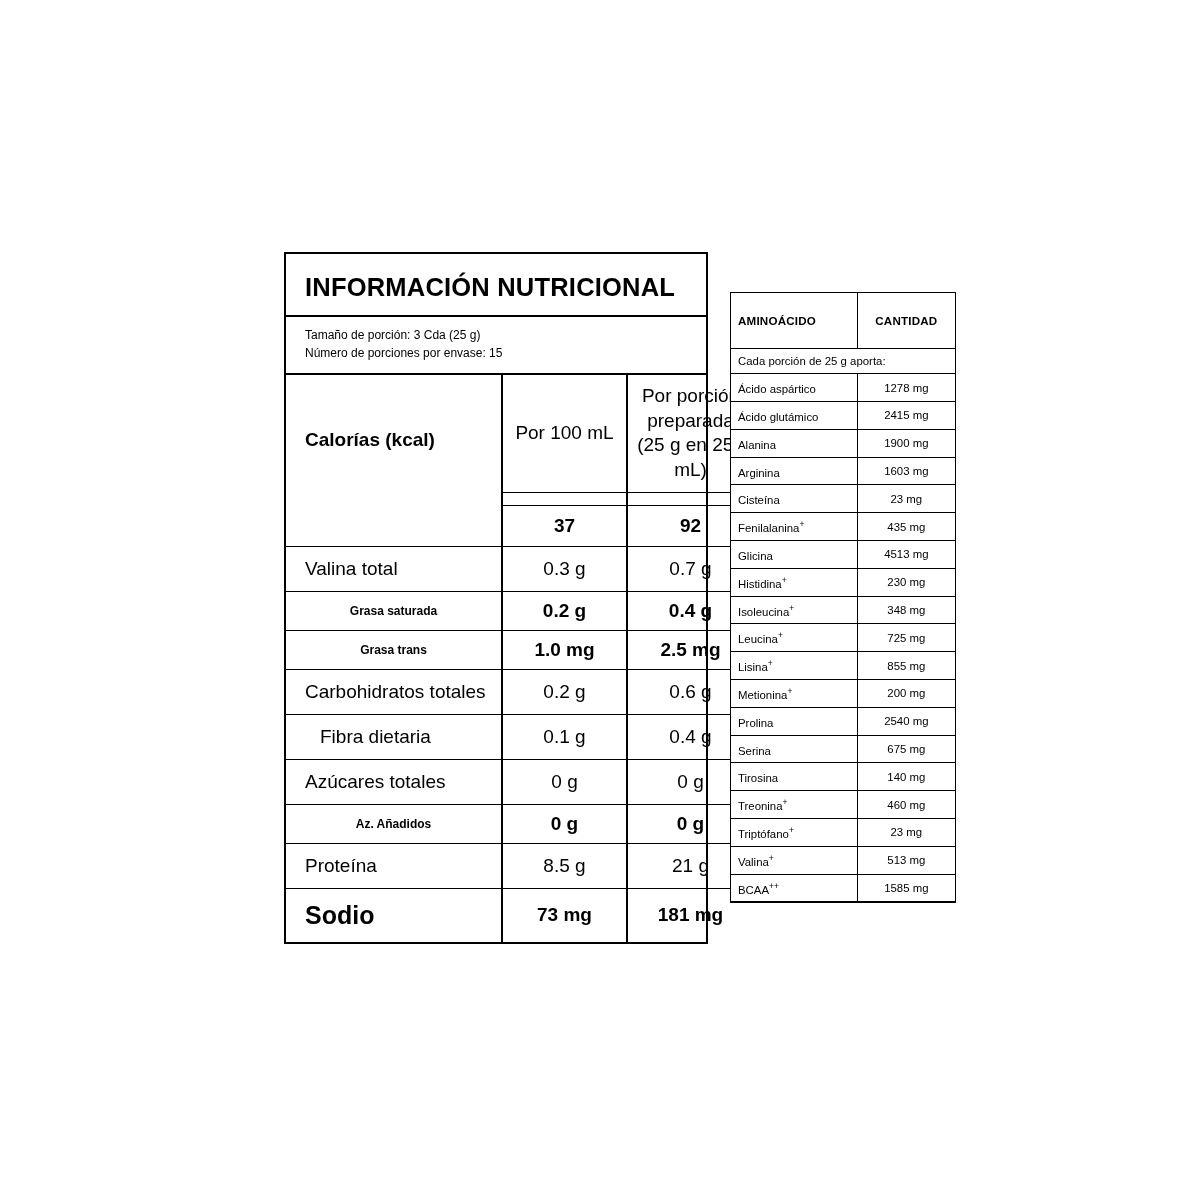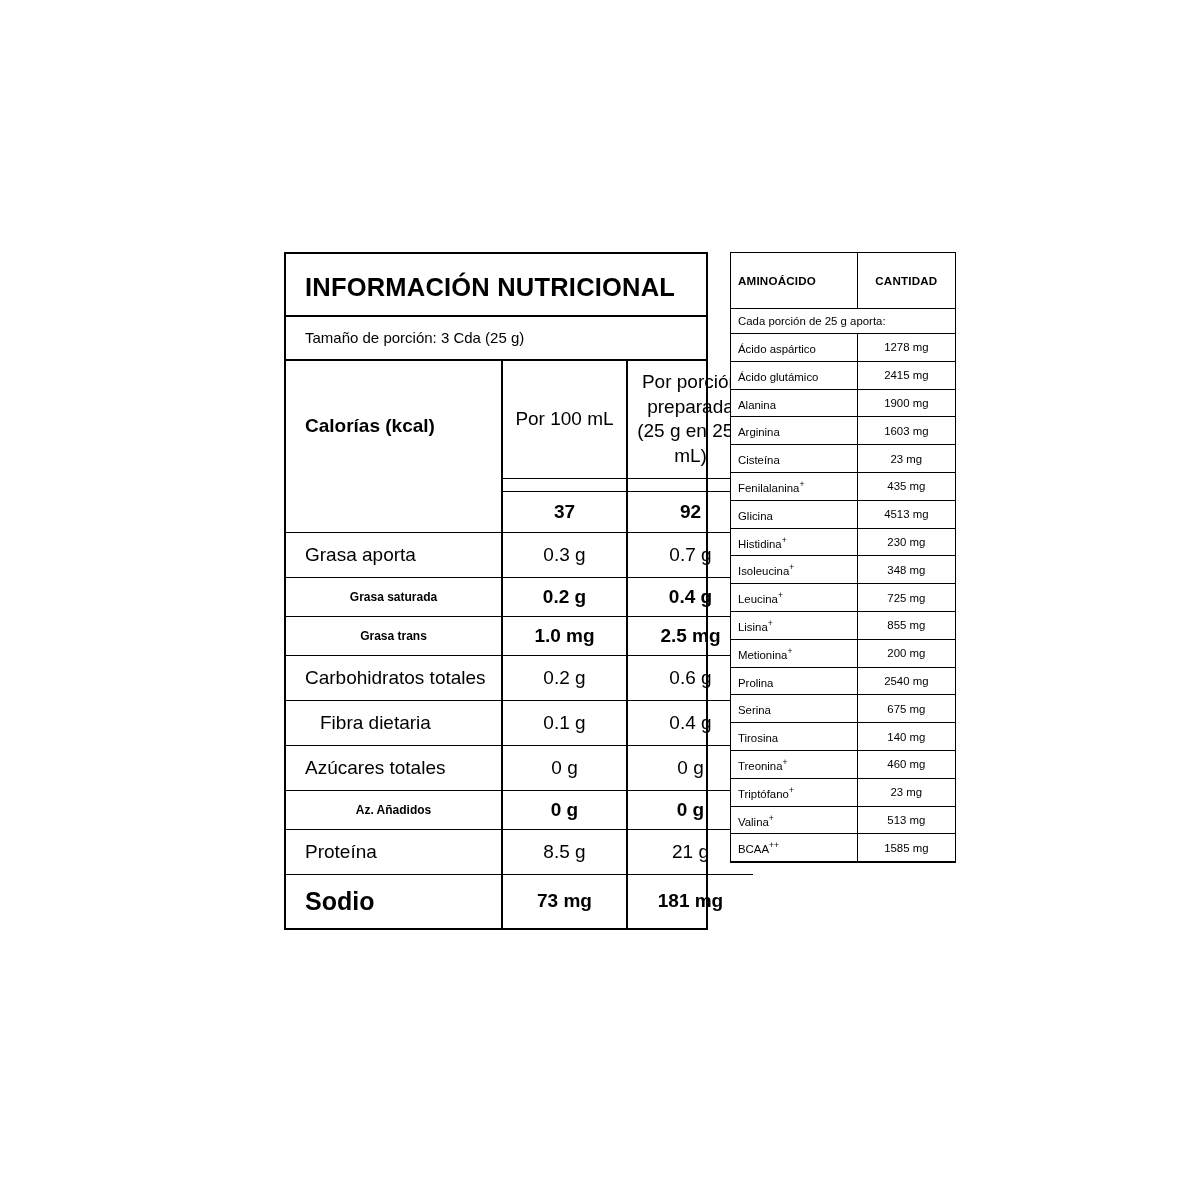--- a/index.html
+++ b/index.html
@@ -14,21 +14,21 @@
     color: #000000;
     position: relative;
     overflow: hidden;
   }
 
   #layout {
     position: absolute;
     left: 284px;
     top: 252px;
     display: flex;
-    align-items: flex-start;
+    align-items: center;
     gap: 22px;
   }
 
   
   .nutri-panel {
     width: 424px;
     border: 2px solid #000;
     box-sizing: border-box;
     background: #fff;
   }
@@ -36,21 +36,21 @@
     font-size: 25.5px;
     font-weight: bold;
     letter-spacing: 0.2px;
     padding: 20px 0 14px 19px;
     border-bottom: 2px solid #000;
     line-height: 1.05;
   }
   .serving-block {
     padding: 9px 8px 10px 19px;
     border-bottom: 2px solid #000;
-    font-size: 15px;
+    font-size: 12px;
     line-height: 1.55;
   }
 
   table.nutri {
     width: 100%;
     border-collapse: collapse;
     table-layout: fixed;
   }
   table.nutri td {
     border-right: 2px solid #000;
@@ -153,20 +153,21 @@
 <body>
 
 <div id="layout">
 
   <div class="nutri-panel">
 
     <div class="nutri-title">INFORMACIÓN NUTRICIONAL</div>
 
     <div class="serving-block">
       <div>Tamaño de porción: 3 Cda (25 g)</div>
+      <div>Número de porciones por envase: 15</div>
     </div>
 
     <table class="nutri">
       <tbody>
         <tr>
           <td class="c-label head-cal" rowspan="2">Calorías (kcal)</td>
           <td class="c-val head-col">Por 100 mL</td>
           <td class="c-val2 head-col">
             <div>Por porción</div>
             <div>preparada</div>
@@ -177,21 +178,21 @@
           <td class="c-val head-spacer"></td>
           <td class="c-val2 head-spacer"></td>
         </tr>
         <tr>
           <td class="c-label"></td>
           <td class="c-val cal-num">37</td>
           <td class="c-val2 cal-num">92</td>
         </tr>
 
         <tr>
-          <td class="c-label">Grasa aporta</td>
+          <td class="c-label">Valina total</td>
           <td class="c-val">0.3 g</td>
           <td class="c-val2">0.7 g</td>
         </tr>
         <tr class="bold">
           <td class="c-label">Grasa saturada</td>
           <td class="c-val">0.2 g</td>
           <td class="c-val2">0.4 g</td>
         </tr>
         <tr class="bold">
           <td class="c-label">Grasa trans</td>

